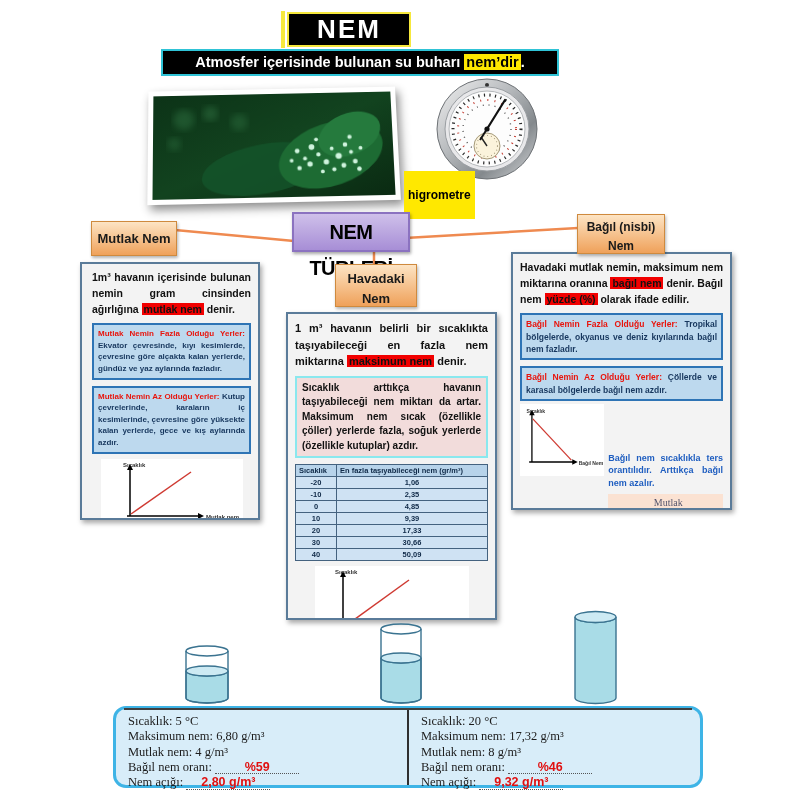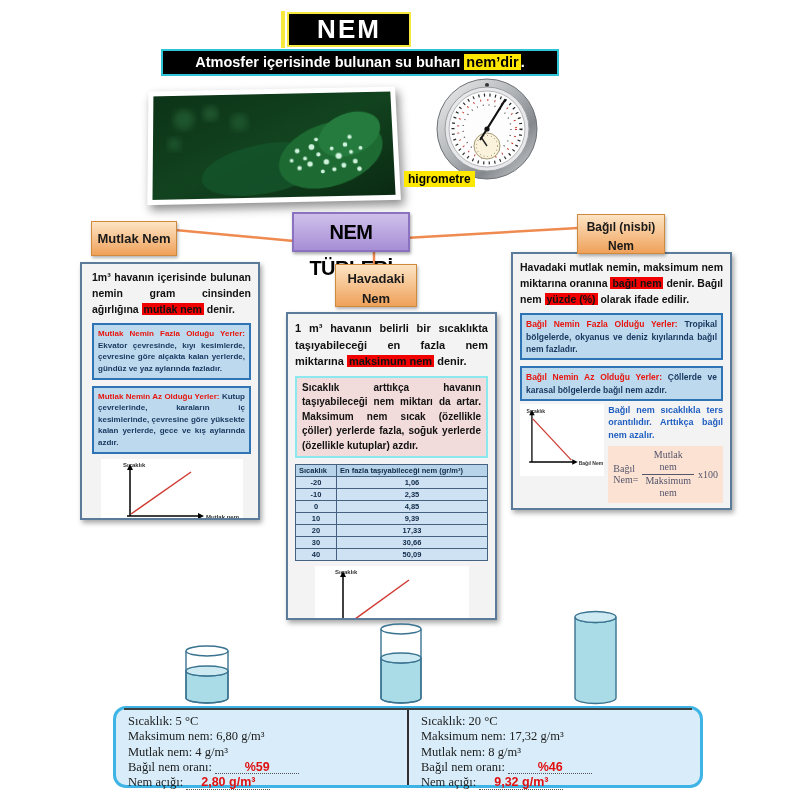--- a/index.html
+++ b/index.html
@@ -15,21 +15,21 @@
   .subtitle{position:absolute;left:161px;top:49px;width:394px;height:23px;background:#000;
     border:2px solid #2fc3d6;color:#fff;font-weight:bold;font-size:14.5px;text-align:center;line-height:23px;}
   .hl-yellow{background:#ffe800;color:#000;padding:0 2px;}
 
   
   .leaf{position:absolute;left:148px;top:88px;width:240px;height:104px;background:#fff;padding:5px;
     box-shadow:3px 5px 9px rgba(0,0,0,.45);transform:perspective(420px) rotateX(6deg) rotate(-1.2deg);}
   .leaf svg{display:block;width:100%;height:100%;}
   .hygro{position:absolute;left:433px;top:77px;width:108px;height:106px;}
   .hygro-label{position:absolute;left:404px;top:171px;background:#ffe800;color:#000;
-    font-weight:bold;font-size:12px;padding:1px 4px;}
+    font-weight:bold;font-size:12px;padding:17px 4px;}
 
   
   .connectors{position:absolute;left:0;top:0;width:800px;height:800px;pointer-events:none;z-index:1;}
   .center-node{position:absolute;left:292px;top:212px;width:114px;height:36px;z-index:3;
     background:linear-gradient(#cfc0ea,#a78ed6);border:2px solid #8b72c0;box-shadow:1px 2px 3px rgba(0,0,0,.35);
     color:#000;font-weight:800;font-size:20px;text-align:center;line-height:36px;letter-spacing:-.5px;}
   .branch{position:absolute;z-index:3;background:linear-gradient(#fde4c4,#efa15a);border:1px solid #cf8a3e;
     box-shadow:1px 2px 3px rgba(0,0,0,.3);font-weight:bold;color:#1a1a1a;text-align:center;}
   .b-left{left:91px;top:221px;width:84px;height:33px;font-size:13px;line-height:33px;}
   .b-right{left:577px;top:214px;width:88px;height:40px;font-size:12px;line-height:1.55;padding-top:3px;box-sizing:border-box;}
@@ -53,21 +53,21 @@
 
   
   table.humidity{border-collapse:collapse;width:100%;margin-top:6px;}
   table.humidity th,table.humidity td{border:1px solid #44627f;font-size:7.5px;padding:1px 3px;color:#0e2846;}
   table.humidity th{background:#b7d3ea;text-align:left;font-weight:bold;}
   table.humidity td{background:#cfe2f3;text-align:center;font-weight:bold;}
 
   
   .r-row{display:flex;gap:4px;margin-top:3px;align-items:flex-start;}
   .r-col{flex:1;}
-  .cap-right{color:#1f5ec0;font-weight:bold;font-size:9px;line-height:1.4;text-align:justify;}
+  .cap-right{color:#1f5ec0;font-weight:bold;font-size:9px;line-height:1.4;text-align:justify;margin-top:48px;}
   .formula{background:#fbe2d2;margin-top:4px;padding:3px 5px;display:flex;align-items:center;gap:4px;
     font-family:"Liberation Serif",serif;font-size:10px;color:#55556d;}
   .frac{display:inline-block;text-align:center;line-height:1.25;}
   .frac .num{border-bottom:1.4px solid #55556d;padding:0 3px;display:block;}
   .frac .den{padding:0 3px;display:block;}
   .note-peach1{background:#fbe3d0;padding:3px 5px;margin-top:6px;font-size:8.5px;font-weight:bold;
     text-align:justify;line-height:1.5;color:#111;}
 
   
   .beaker{position:absolute;z-index:2;}

